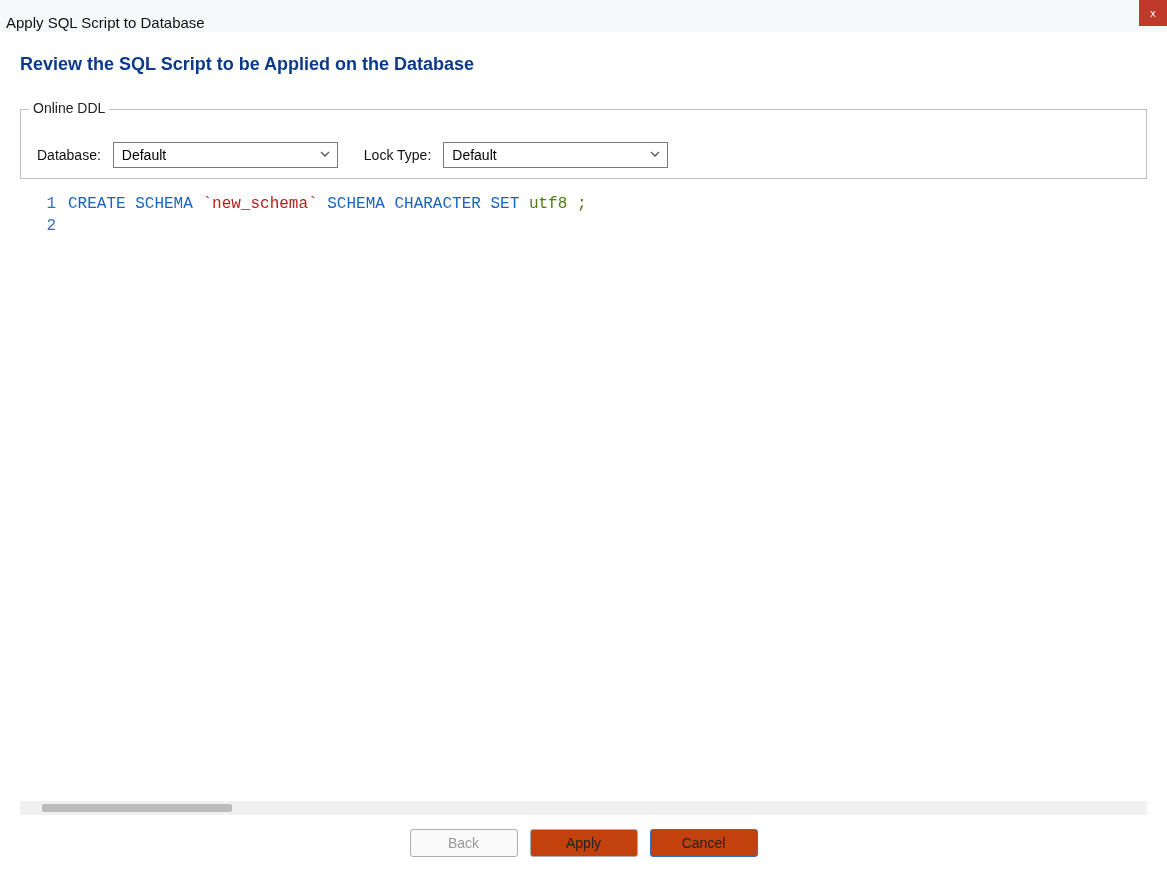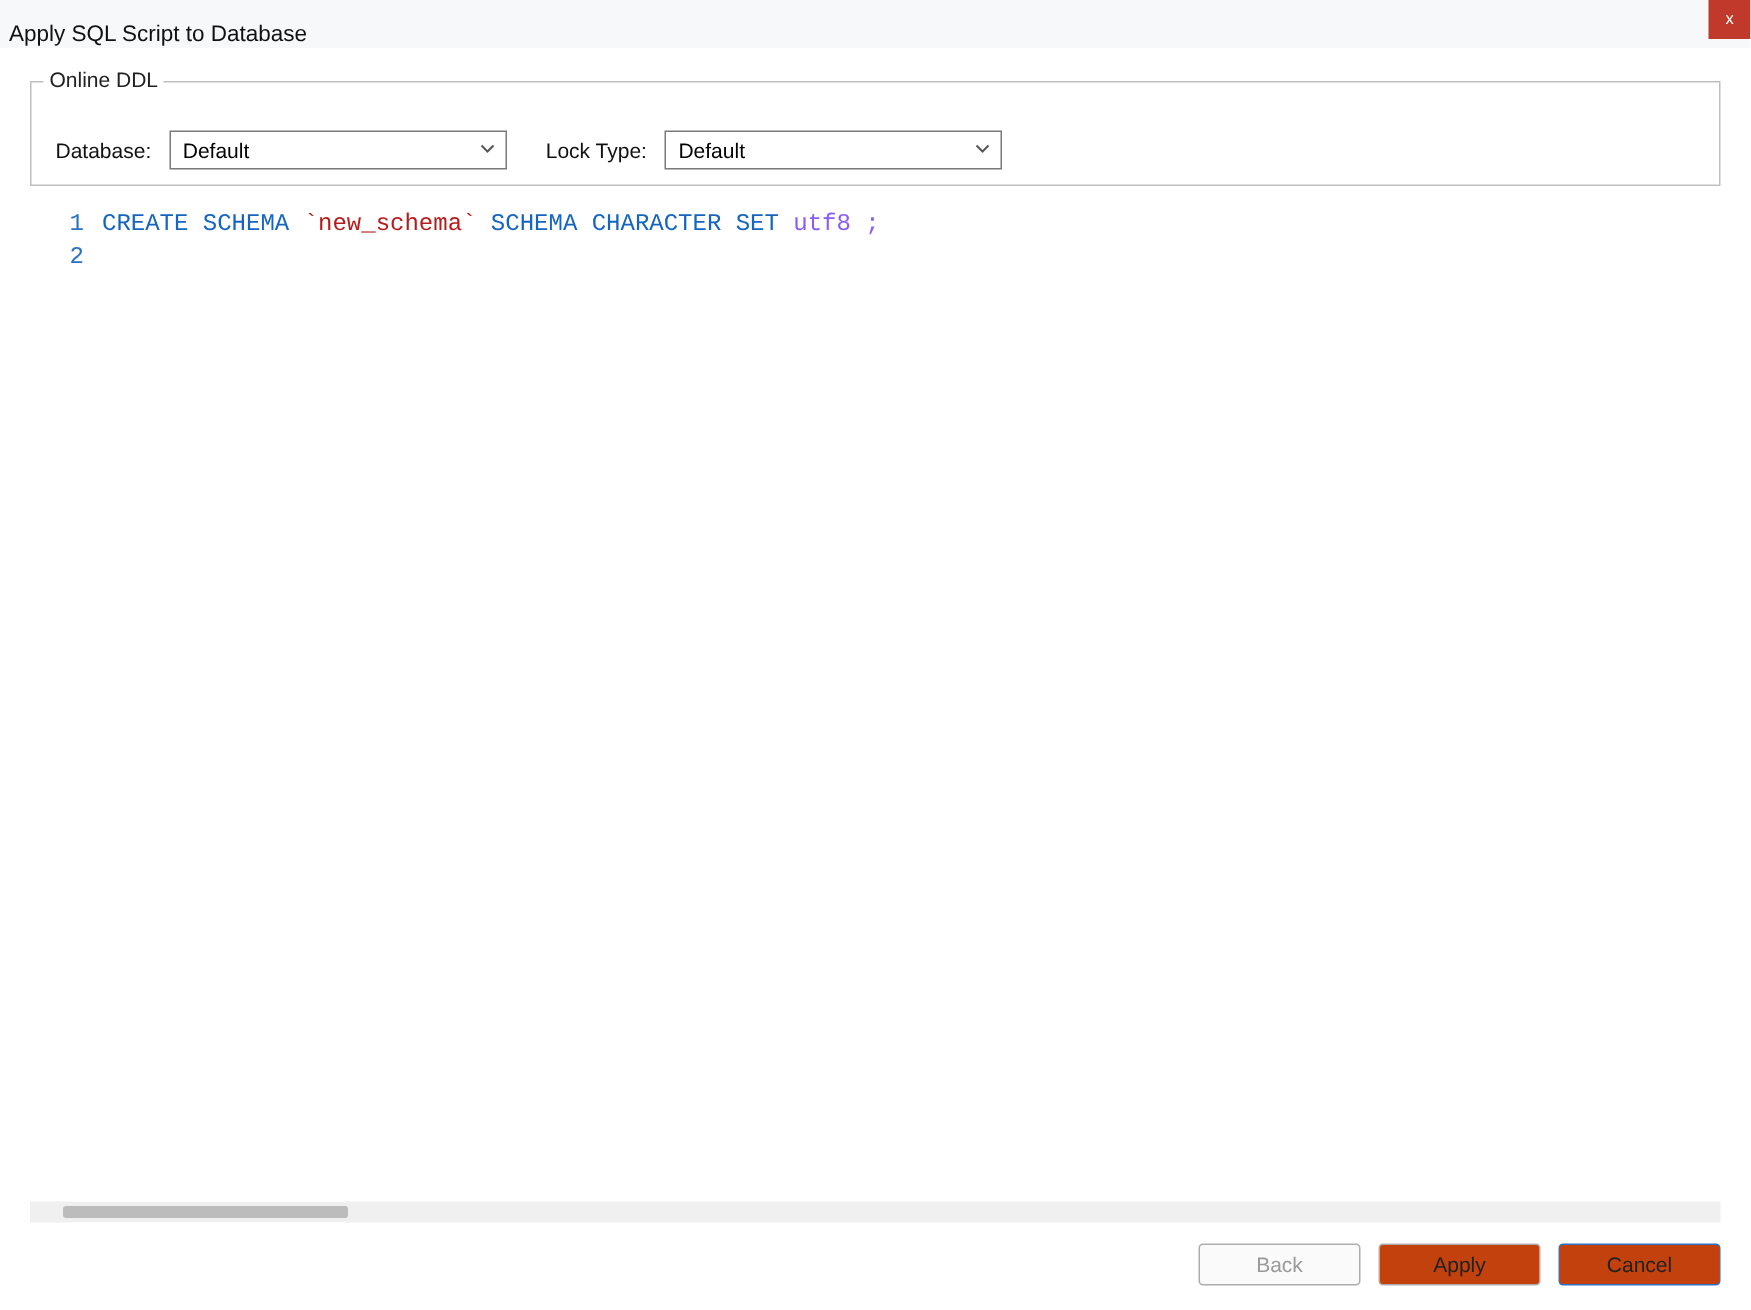--- a/index.html
+++ b/index.html
@@ -36,44 +36,45 @@
 .select { position: relative; width: 225px; height: 26px; border: 1px solid #7a7a7a; background: #fff; display: flex; align-items: center; padding: 0 24px 0 8px; font-size: 14px; cursor: pointer; }
 .select .caret { position: absolute; right: 6px; top: 50%; transform: translateY(-50%); pointer-events: none; }
 
 .editor { margin-top: 14px; display: flex; font-family: Consolas, "Courier New", monospace; font-size: 16px; flex: 1; }
 .gutter { width: 48px; text-align: right; padding-right: 12px; color: #2a72c4; user-select: none; }
 .gutter div { height: 22px; line-height: 22px; }
 .code { flex: 1; }
 .code .line { height: 22px; line-height: 22px; white-space: pre; }
 .kw { color: #1565c0; }
 .str { color: #b71c1c; }
-.plain { color: #8b5cf6; }
+.plain { color: #4d7c0f; }
 
 .hscroll { height: 14px; background: #f0f0f0; position: relative; margin-top: 4px; }
 .hscroll .thumb { position: absolute; left: 22px; top: 3px; width: 190px; height: 8px; background: #bcbcbc; border-radius: 2px; }
 
-.footer { display: flex; justify-content: flex-end; gap: 12px; padding-top: 14px; }
+.footer { display: flex; justify-content: center; gap: 12px; padding-top: 14px; }
 .btn { min-width: 108px; height: 28px; border: 1px solid #adadad; background: #c2410c; font-size: 14px; color: #222; cursor: pointer; border-radius: 3px; }
 .btn.disabled { color: #9a9a9a; cursor: default; background: #fafafa; }
 .btn.primary { border-color: #2f72c2; }
 </style>
 </head>
 <body>
 
 <div class="titlebar">
   <span class="title">Apply SQL Script to Database</span>
   <div class="close">
     <span>x</span>
   </div>
 </div>
 
 <div class="body">
 
 
   <div class="main">
+    <h2>Review the SQL Script to be Applied on the Database</h2>
 
     <div class="fieldset">
       <span class="legend">Online DDL</span>
       <div class="fieldset-row">
         <div class="ctrl-group">
           <label>Database:</label>
           <div class="select">
             <span>Default</span>
             <span class="caret">
               <svg width="12" height="12" viewBox="0 0 12 12">

